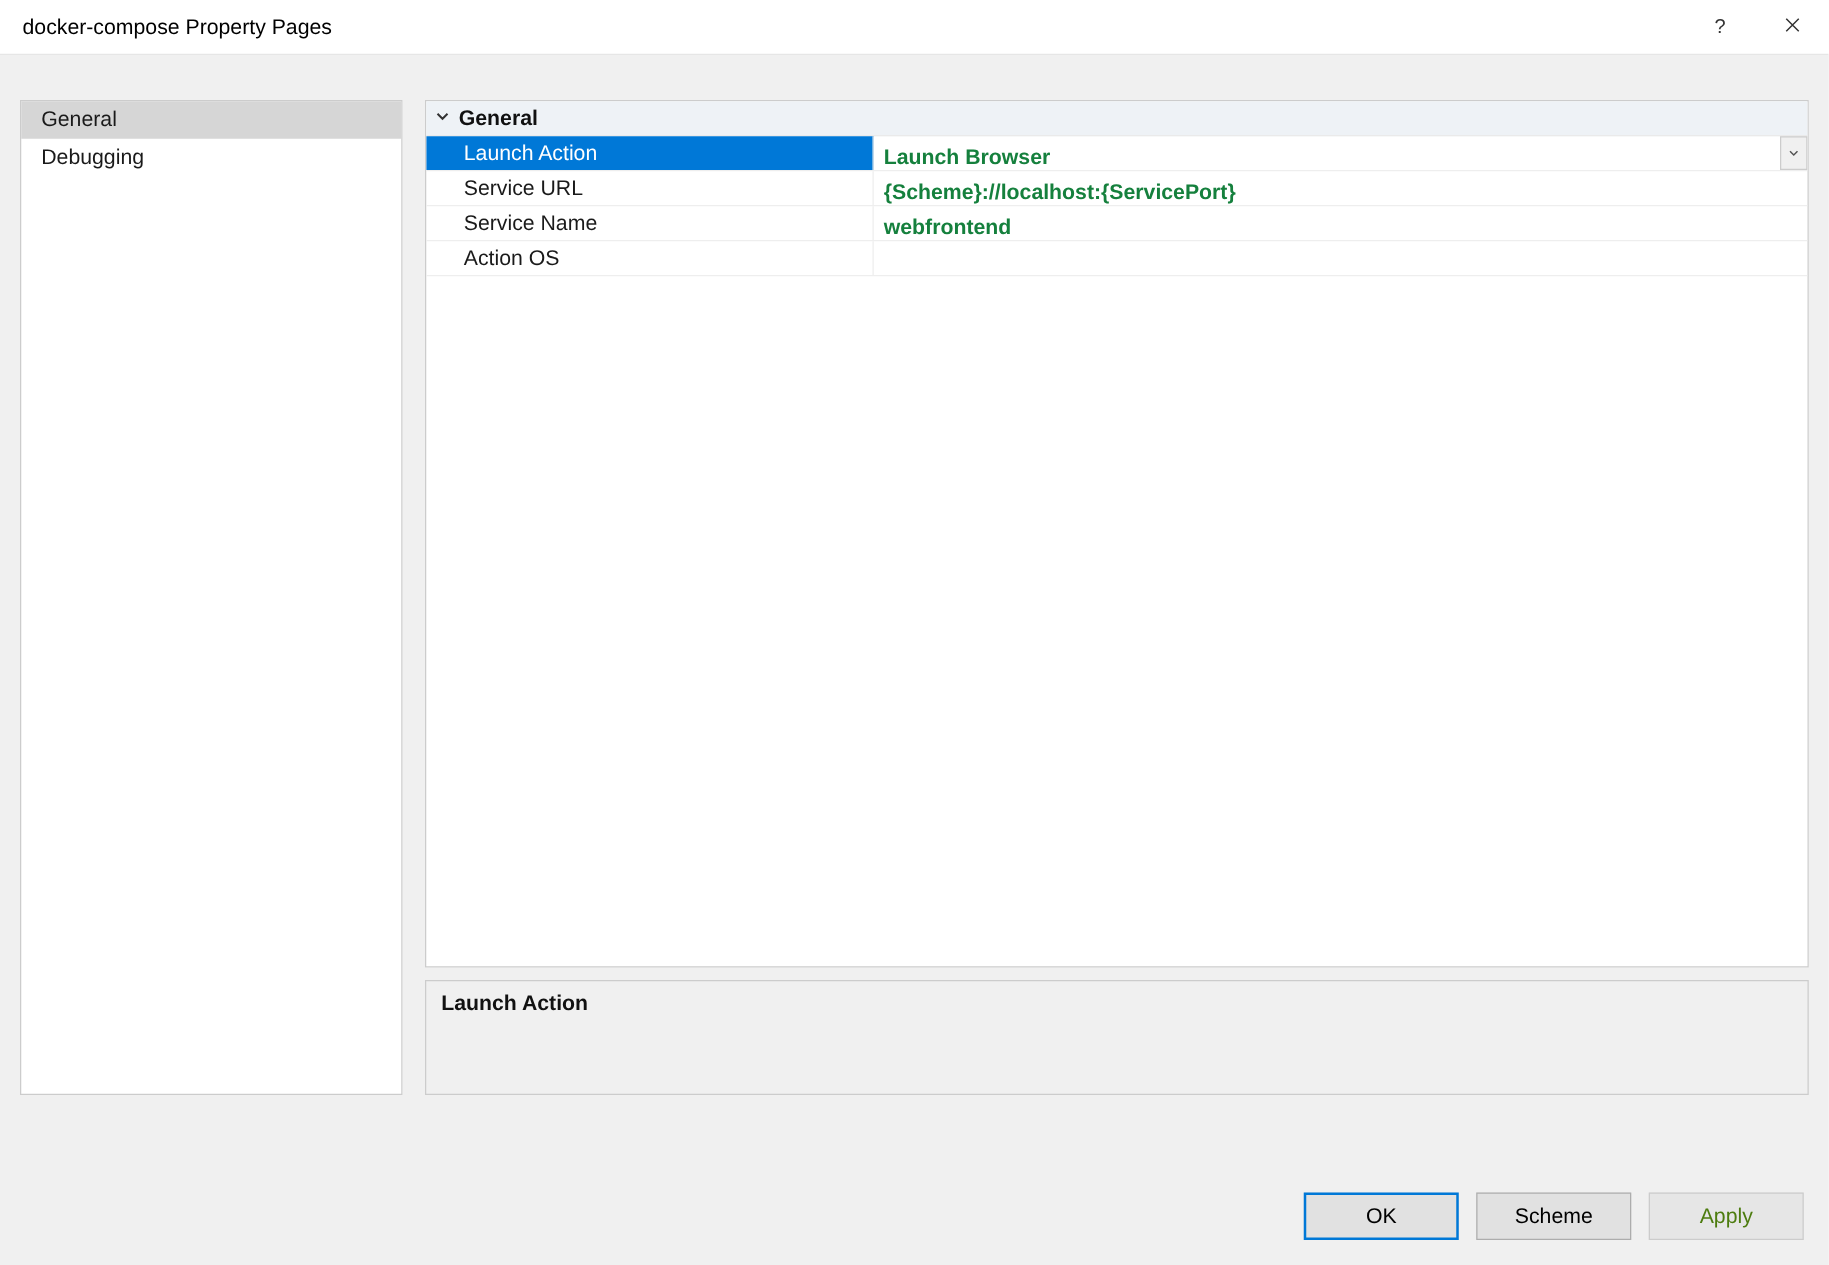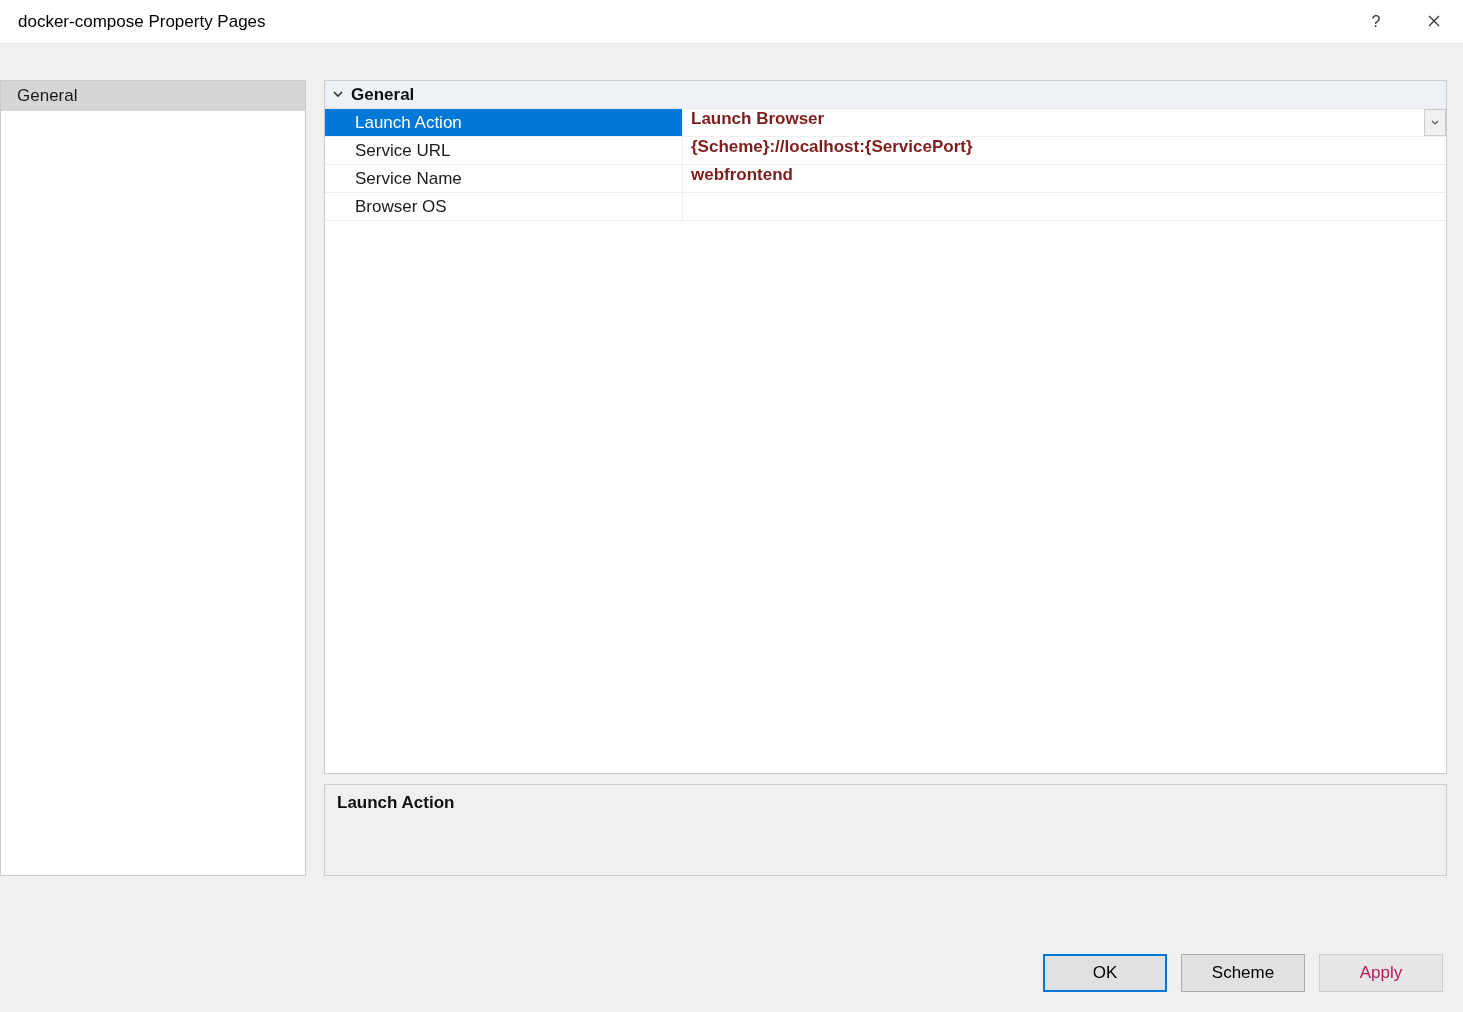--- a/index.html
+++ b/index.html
@@ -44,21 +44,21 @@
       color: #333;
       cursor: pointer;
     }
     .content-area {
       position: absolute;
       top: 44px;
       left: 0;
       right: 0;
       bottom: 0;
       background: #f0f0f0;
-      padding: 36px 16px 16px 0;
+      padding: 36px 16px 16px 16px;
     }
     .main-panels {
       display: flex;
       gap: 18px;
       height: calc(100% - 120px);
     }
     .sidebar {
       width: 306px;
       background: #ffffff;
       border: 1px solid #cccccc;
@@ -120,25 +120,25 @@
       border-right: 1px solid #eeeeee;
       color: #1a1a1a;
     }
     .prop-name-cell.selected {
       background: #0078d7;
       color: #ffffff;
     }
     .prop-value-cell {
       flex: 1;
       display: flex;
-      align-items: flex-start;
+      align-items: flex-end;
       padding-left: 8px;
       font-size: 17px;
       font-weight: 700;
-      color: #7f1d1d;
+      color: #15803d;
       position: relative;
     }
     .prop-value-dropdown {
       position: absolute;
       right: 0;
       top: 0;
       width: 22px;
       height: 100%;
       background: #f0f0f0;
       border: 1px solid #cccccc;
@@ -175,21 +175,21 @@
       cursor: pointer;
       display: flex;
       align-items: center;
       justify-content: center;
     }
     .dlg-btn.default {
       border: 2px solid #0078d7;
       background: #e1e1e1;
     }
     .dlg-btn.disabled {
-      color: #be185d;
+      color: #4d7c0f;
       border-color: #cccccc;
       background: #e6e6e6;
       cursor: default;
     }
   </style>
 </head>
 <body>
 
 <div class="titlebar">
   <div class="titlebar-title">docker-compose Property Pages</div>
@@ -204,20 +204,21 @@
           </svg>
       </span>
     </div>
   </div>
 </div>
 
 <div class="content-area">
   <div class="main-panels">
     <div class="sidebar">
       <div class="sidebar-item selected">General</div>
+      <div class="sidebar-item">Debugging</div>
     </div>
 
     <div class="right-column">
       <div class="prop-grid">
         <div class="category-row">
           <div class="category-exp">
             <span>
               <svg width="12" height="12" viewBox="0 0 12 12">
                   <path d="M2 4 L6 8 L10 4" stroke-width="1.6" fill="none"></path>
                 </svg>
@@ -248,21 +249,21 @@
         </div>
 
         <div class="prop-row">
           <div class="prop-name-cell">Service Name</div>
           <div class="prop-value-cell">
             <span>webfrontend</span>
           </div>
         </div>
 
         <div class="prop-row">
-          <div class="prop-name-cell">Browser OS</div>
+          <div class="prop-name-cell">Action OS</div>
         </div>
       </div>
 
       <div class="description-panel">
         <div class="description-title">Launch Action</div>
       </div>
     </div>
   </div>
 
   <div class="button-bar">

